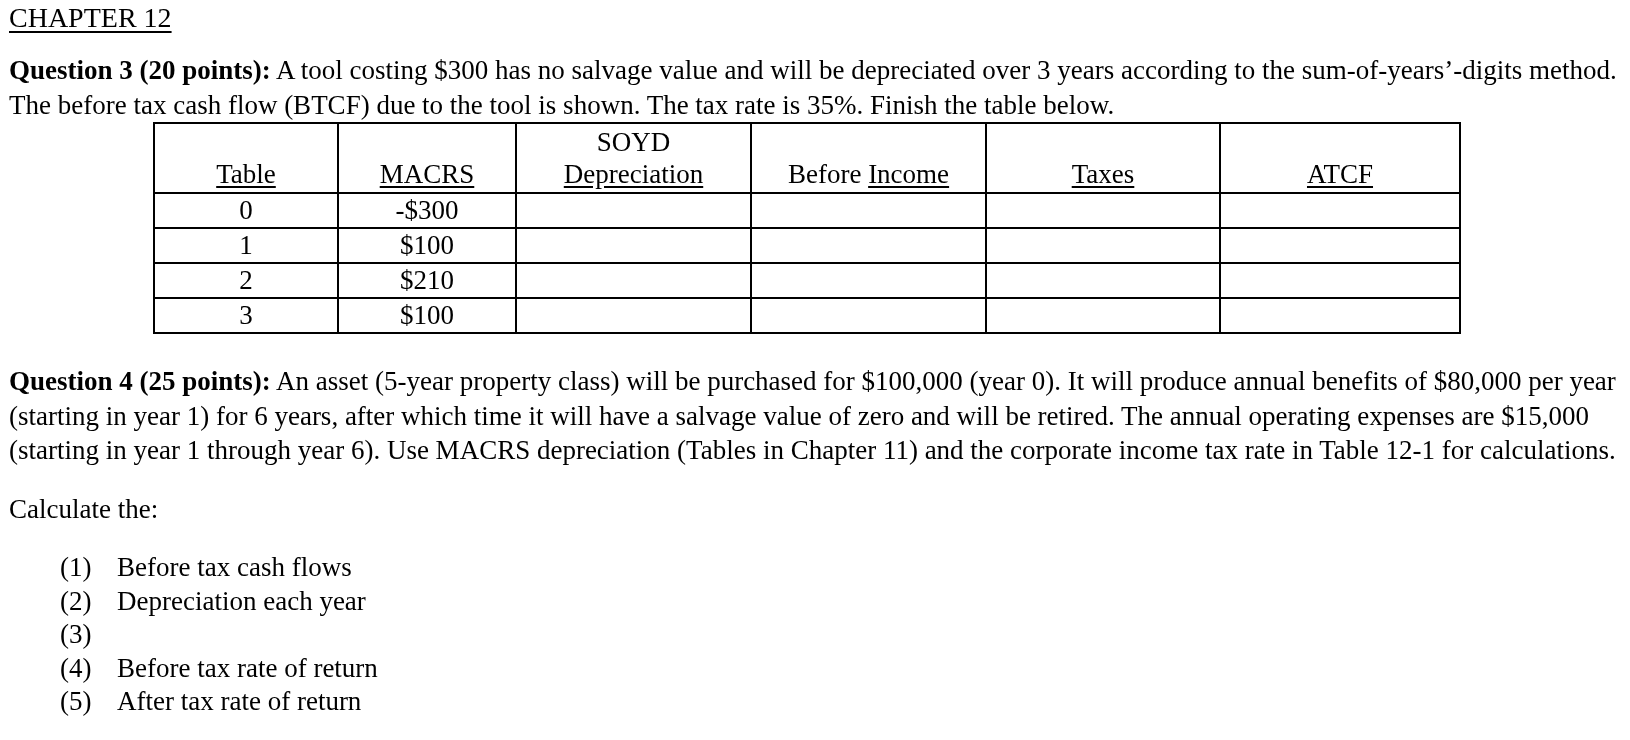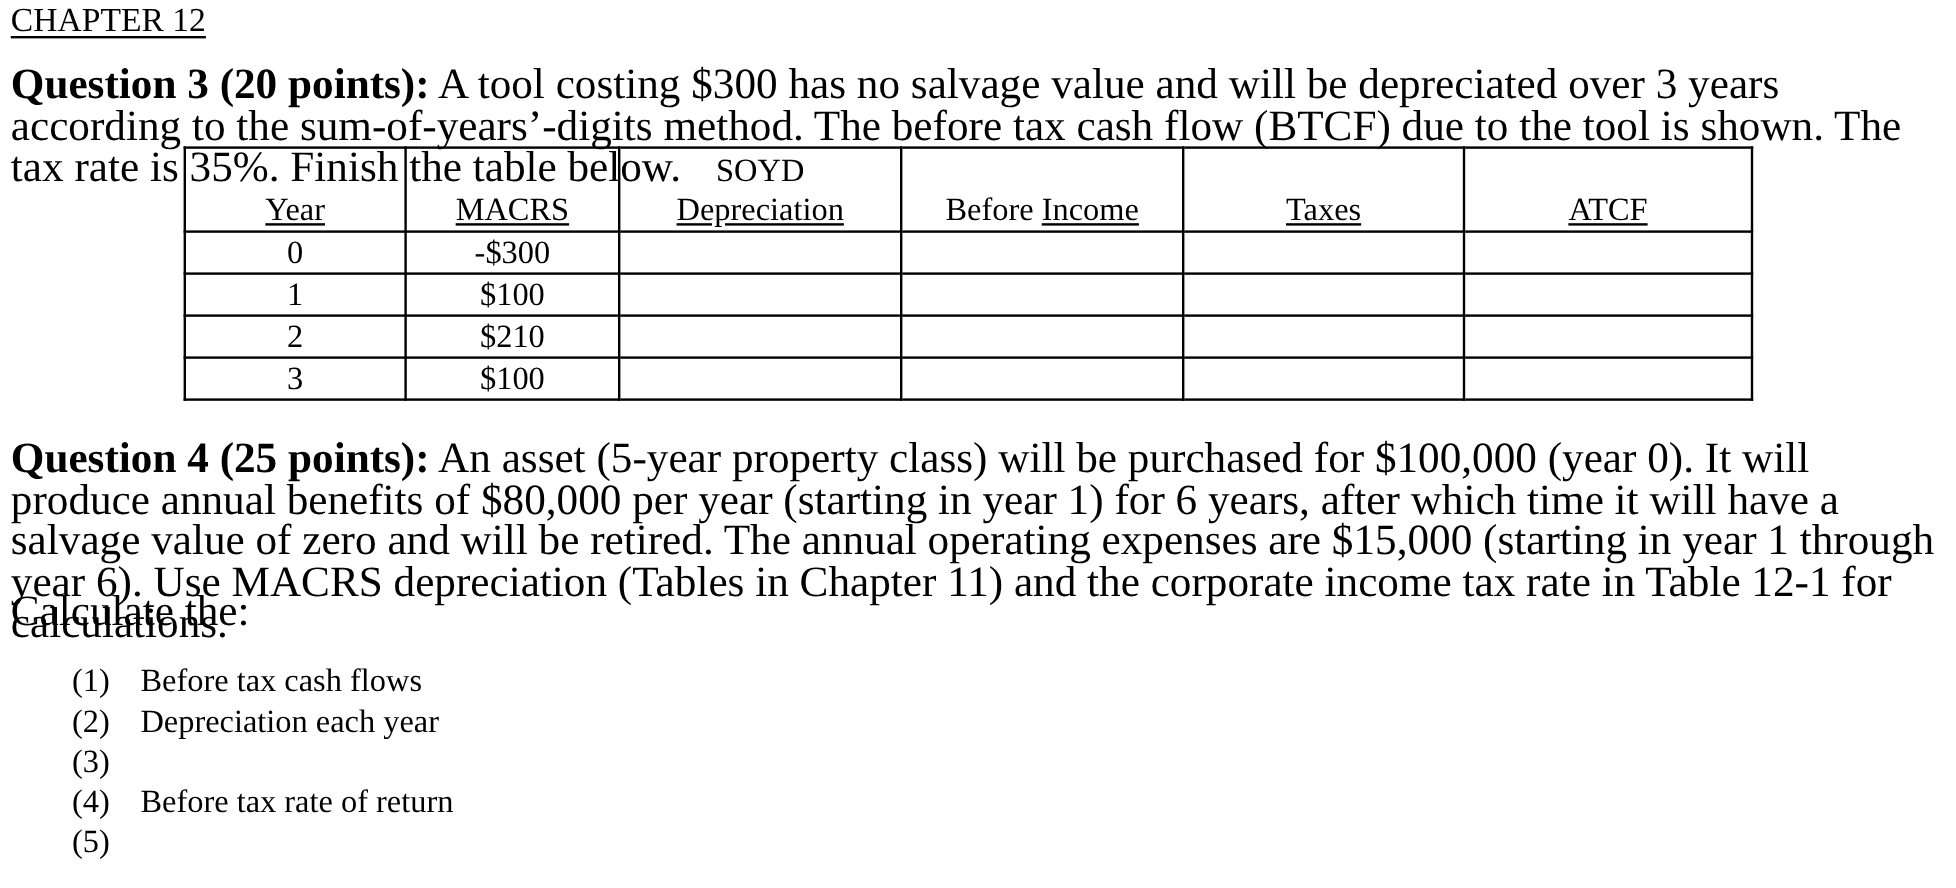--- a/index.html
+++ b/index.html
@@ -24,21 +24,21 @@
       text-decoration: underline;
       text-decoration-thickness: 2px;
       text-underline-offset: 4px;
       margin: 0;
       line-height: 36px;
     }
     .para {
       position: absolute;
       left: 9px;
       width: 1610px;
-      font-size: 36px;
+      font-size: 27px;
       line-height: 34.5px;
       margin: 0;
     }
     .para b { font-weight: bold; }
     #q3-text { top: 53px; }
     #q4-text { top: 364px; }
     #calc-intro { top: 492px; }
 
     table.q3-table {
       position: absolute;
@@ -97,21 +97,21 @@
   <colgroup>
     <col style="width:184px">
     <col style="width:178px">
     <col style="width:235px">
     <col style="width:235px">
     <col style="width:234px">
     <col style="width:240px">
   </colgroup>
   <thead>
     <tr>
-      <th><span class="u">Year</span></th>
+      <th><span class="u">Table</span></th>
       <th><span class="u">MACRS</span></th>
       <th><span>SOYD</span><br><span class="u">Depreciation</span></th>
       <th><span>Before </span><span class="u">Income</span></th>
       <th><span class="u">Taxes</span></th>
       <th><span class="u">ATCF</span></th>
     </tr>
   </thead>
   <tbody>
     <tr>
       <td>0</td>
@@ -163,14 +163,15 @@
     </li>
   <li>
       <span class="num">(3)</span>
     </li>
   <li>
       <span class="num">(4)</span>
       <span>Before tax rate of return</span>
     </li>
   <li>
       <span class="num">(5)</span>
+      <span>After tax rate of return</span>
     </li>
 </ol>
 
 </body></html>

